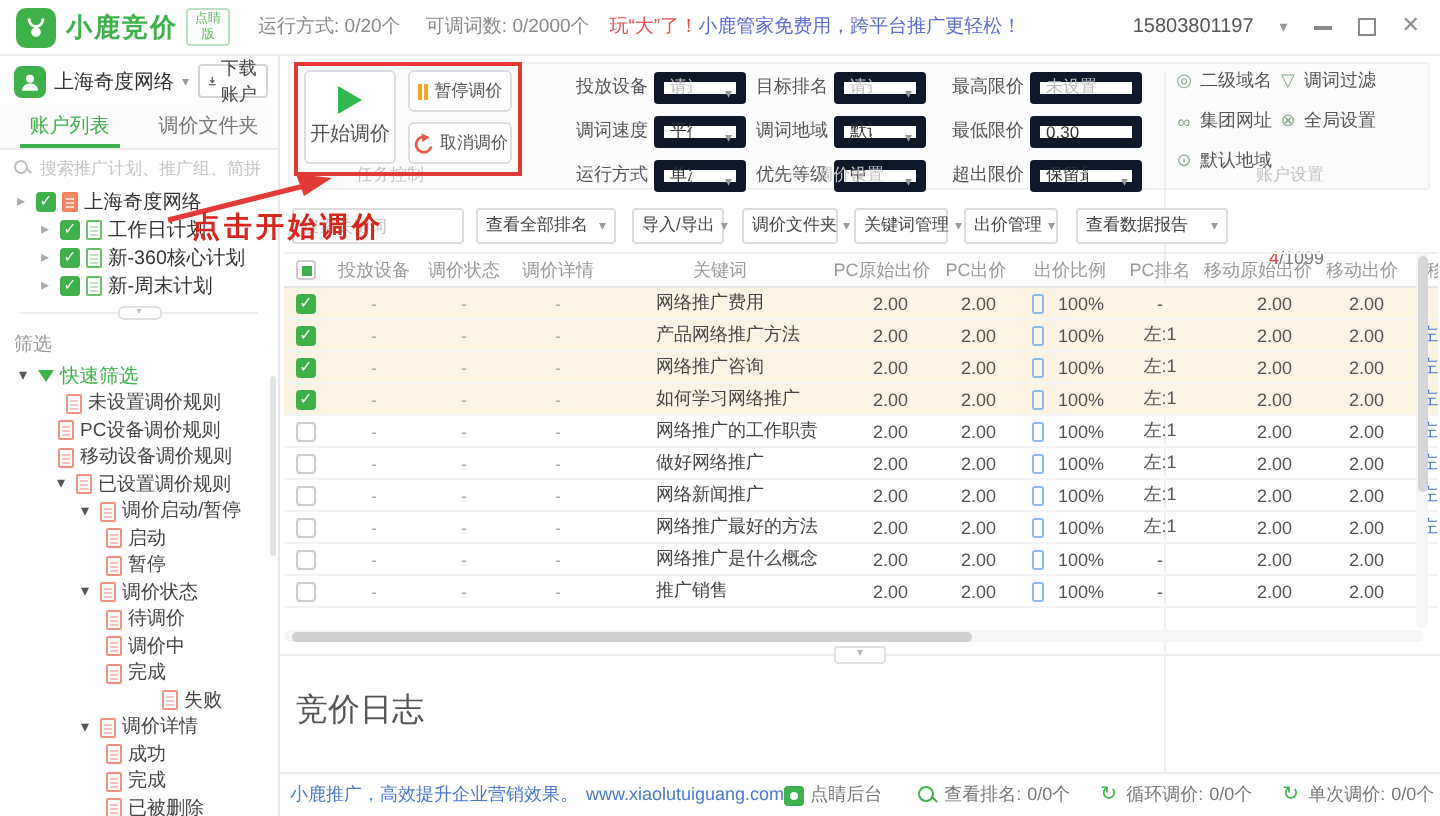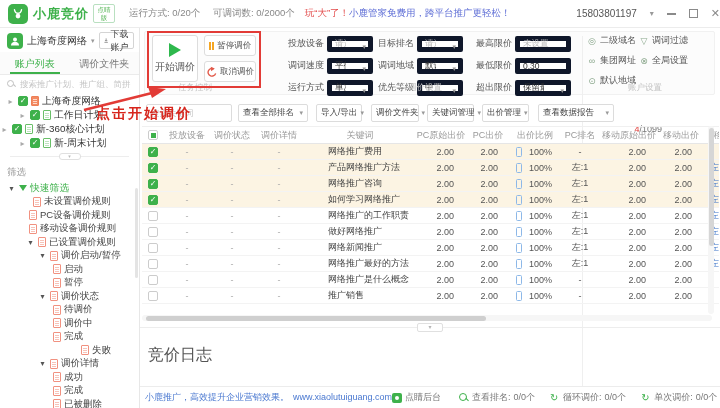--- a/index.html
+++ b/index.html
@@ -9,21 +9,21 @@
   
   .titlebar{position:absolute;top:0;left:0;right:0;height:28px;background:#fff;border-bottom:1px solid #ececec;display:flex;align-items:center;z-index:6}
   .logo-box{width:20px;height:20px;background:#3eb14b;border-radius:5px;margin:0 5px 0 8px;display:flex;align-items:center;justify-content:center;flex:none}
   .app-name{color:#3eb14b;font-size:13px;font-weight:bold;letter-spacing:1px}
   .edition{margin-left:4px;border:1px solid #b9e0c0;color:#5cb85c;font-size:6.5px;border-radius:2px;padding:1px 2px;line-height:1.1;width:22px;text-align:center}
   .tb-stats{margin-left:14px;color:#999;font-size:9.5px;white-space:nowrap}
   .tb-stats b{font-weight:normal;color:#888;margin-right:10px}
   .promo{font-size:9.5px;white-space:nowrap}
   .promo .pr{color:#e34d4d}
   .promo .pb{color:#5b6bd5}
-  .tb-right{margin-left:auto;display:flex;align-items:center;gap:13px;color:#777}
+  .tb-right{margin-left:auto;display:flex;align-items:center;gap:13px;padding-right:10px;color:#777}
   .phone{font-size:10px;color:#555}
   .tb-caret{font-size:8px;color:#999}
   .win-min{width:9px;height:2px;background:#8a8a8a;display:inline-block}
   .win-max{width:9px;height:9px;border:1.2px solid #8a8a8a;display:inline-block}
   .win-close{font-size:11px;color:#8a8a8a;line-height:1}
 
   
   .sidebar{position:absolute;top:28px;left:0;width:140px;bottom:0;background:#fff;border-right:1px solid #e7e7e7;overflow:hidden}
   .acct-row{display:flex;align-items:center;gap:4px;padding:4px 5px 3px 7px;height:24px}
   .avatar{width:16px;height:16px;background:#3eb14b;border-radius:4px;display:flex;align-items:center;justify-content:center;flex:none}
@@ -232,21 +232,21 @@
         <span>上海奇度网络</span>
       </div>
 
       <div class="tree-row" style="padding-left: 18px;">
         <span class="car r"></span>
         <span class="cb on"></span>
         <span class="fico g"></span>
         <span>工作日计划</span>
       </div>
 
-      <div class="tree-row" style="">
+      <div class="tree-row" style="padding-left: 18px;">
         <span class="car r"></span>
         <span class="cb on"></span>
         <span class="fico g"></span>
         <span>新-360核心计划</span>
       </div>
 
       <div class="tree-row" style="padding-left: 18px;">
         <span class="car r"></span>
         <span class="cb on"></span>
         <span class="fico g"></span>

